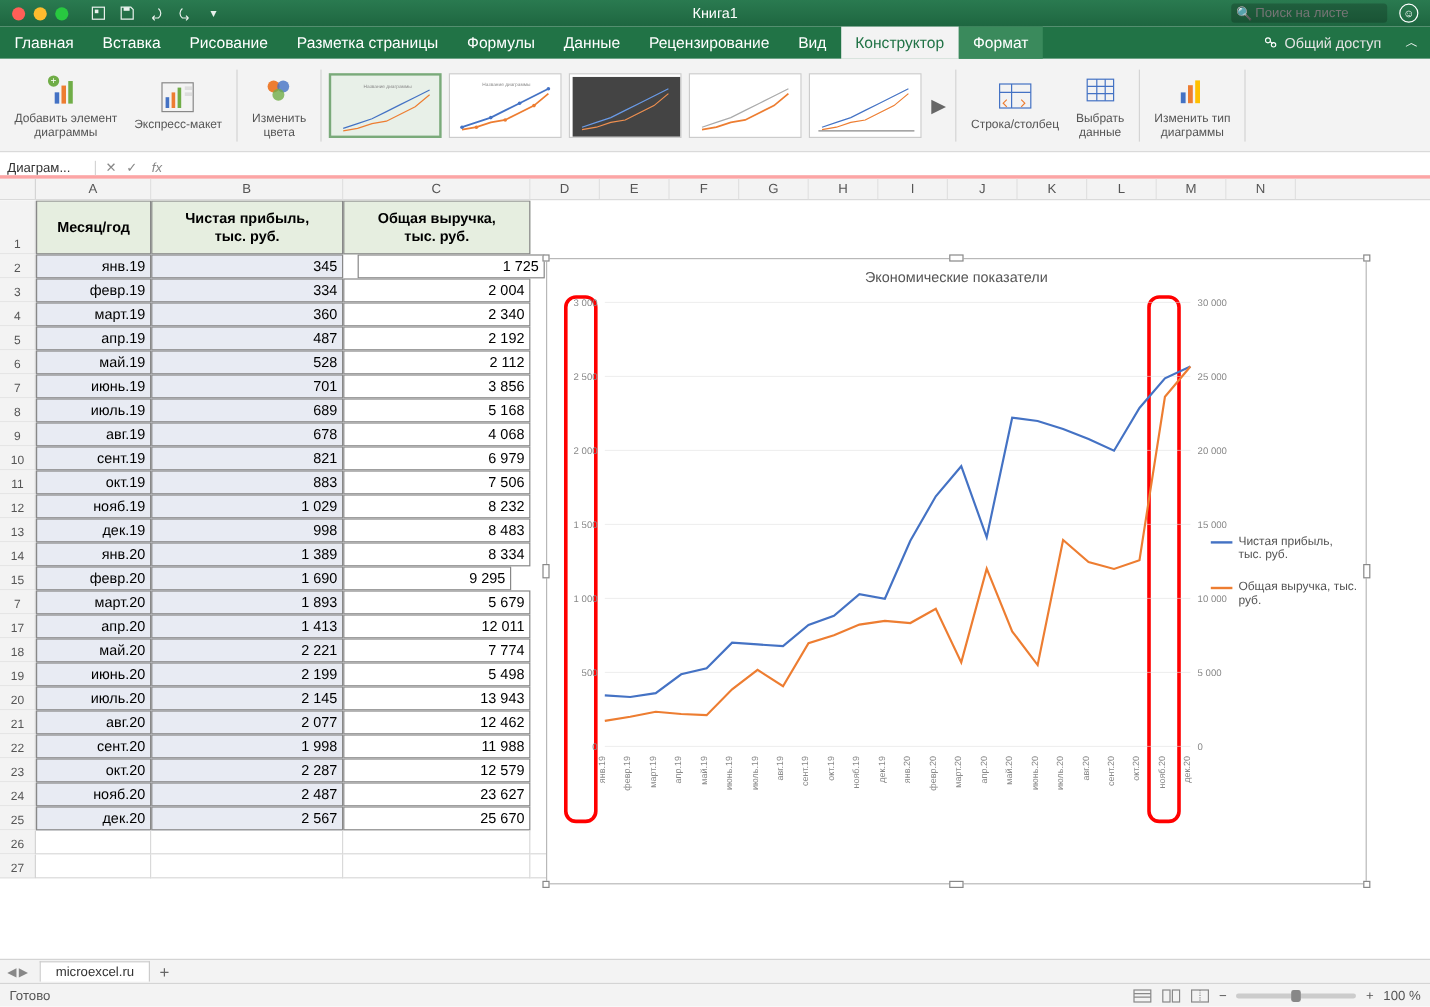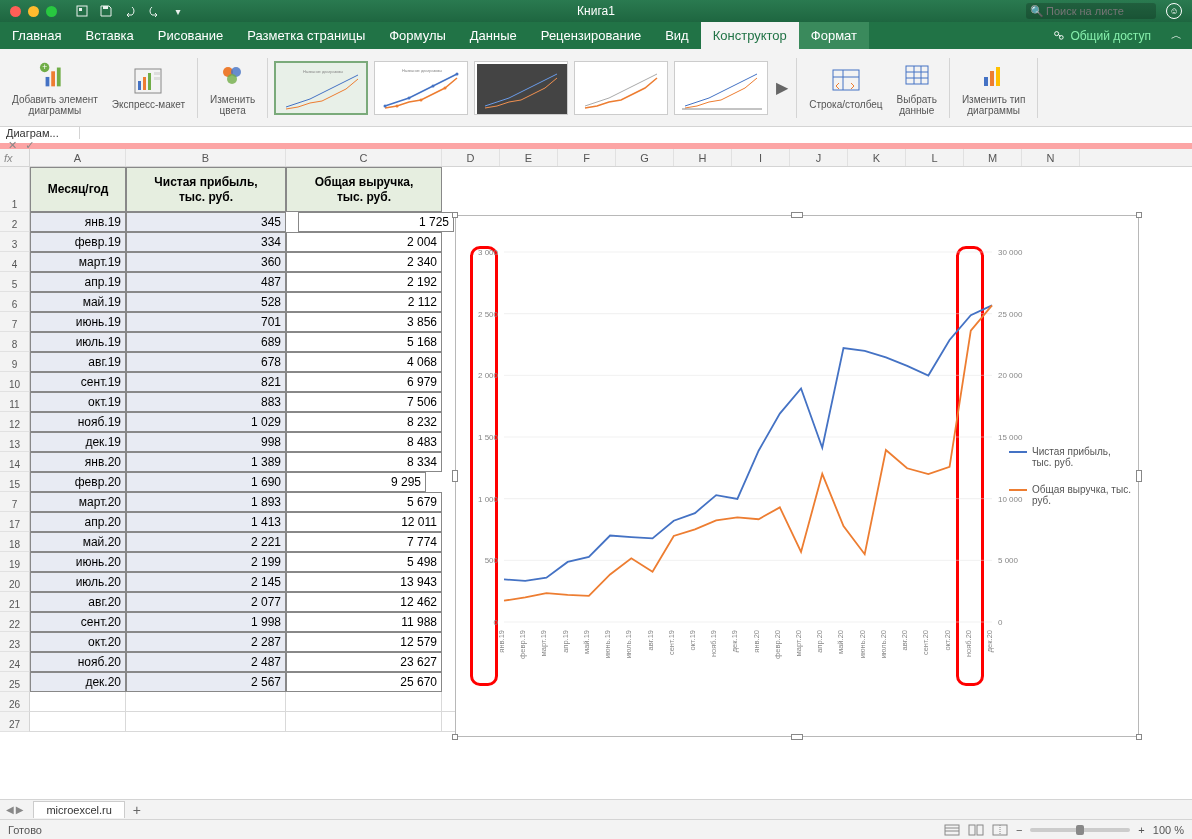--- a/index.html
+++ b/index.html
@@ -16,37 +16,37 @@
 .search-top { position: absolute; right: 36px; display: flex; align-items: center; }
 .search-top input { background: rgba(0,0,0,.2); border: none; border-radius: 3px; padding: 2px 6px 2px 20px; color: #ccc; font-size: 11px; width: 130px; }
 .search-top .sicon { position: absolute; left: 4px; color: #ddd; font-size: 11px; }
 .user-icon { position: absolute; right: 10px; color: #fff; width: 16px; height: 16px; border: 1.5px solid #fff; border-radius: 50%; display: flex; align-items: center; justify-content: center; font-size: 9px; }
 
 
 .tabbar { height: 27px; background: #217346; display: flex; align-items: stretch; }
 .tab { padding: 0 12px; display: flex; align-items: center; color: #fff; font-size: 13px; cursor: pointer; }
 .tab.active { background: #f3f3f3; color: #217346; font-weight: 500; }
 .tab.format { background: #3a8a5c; }
-.share { margin-left: auto; display: flex; align-items: center; color: #86efac; font-size: 12px; padding: 0 10px; gap: 5px; }
+.share { margin-left: auto; display: flex; align-items: center; color: #e5e5e5; font-size: 12px; padding: 0 10px; gap: 5px; }
 .share-icon { width: 13px; height: 13px; }
 .chev { color: #fff; padding: 0 10px; display: flex; align-items: center; font-size: 11px; }
 
 
 .ribbon { height: 78px; background: #f3f3f3; border-bottom: 1px solid #d4d4d4; display: flex; align-items: center; padding: 4px 6px; gap: 2px; }
 .rgroup { display: flex; flex-direction: column; align-items: center; padding: 0 6px; gap: 2px; }
 .rgroup-label { font-size: 10px; color: #555; text-align: center; line-height: 1.1; }
 .rgroup-icon { width: 32px; height: 32px; display: flex; align-items: center; justify-content: center; }
 .rsep { width: 1px; height: 60px; background: #d4d4d4; margin: 0 4px; }
 .chart-styles { display: flex; gap: 6px; align-items: center; }
 .chart-style { width: 94px; height: 54px; background: #fff; border: 1px solid #ccc; padding: 2px; cursor: pointer; position: relative; }
 .chart-style.active { border: 2px solid #7aaa7a; background: #e8f0e8; }
 .chart-style-arrow { width: 16px; height: 16px; display: flex; align-items: center; justify-content: center; color: #666; cursor: pointer; }
 
 
-.formula-bar { height: 22px; background: #fff; border-bottom: 6px solid #fca5a5; display: flex; align-items: flex-start; flex-direction: column; }
+.formula-bar { height: 22px; background: #fff; border-bottom: 3px solid #fca5a5; display: flex; align-items: flex-end; }
 .name-box { width: 80px; padding: 0 6px; font-size: 11px; border-right: 1px solid #d4d4d4; color: #333; }
 .fx-icons { display: flex; gap: 8px; padding: 0 8px; color: #888; font-size: 11px; }
 .fx-label { font-style: italic; color: #888; font-size: 11px; padding: 0 4px; }
 
 
 .col-headers { height: 18px; background: #f3f3f3; display: flex; border-bottom: 1px solid #d4d4d4; }
 .rowhead-corner { width: 30px; border-right: 1px solid #d4d4d4; }
 .col-h { text-align: center; font-size: 11px; color: #555; border-right: 1px solid #e1e1e1; display: flex; align-items: center; justify-content: center; }
 
 
@@ -505,20 +505,21 @@
 
   <div class="chart-container">
     <div class="chart-handles ch-tl"></div>
     <div class="chart-handles ch-tr"></div>
     <div class="chart-handles ch-bl"></div>
     <div class="chart-handles ch-br"></div>
     <div class="chart-handles ch-tm"></div>
     <div class="chart-handles ch-bm"></div>
     <div class="chart-handles ch-ml"></div>
     <div class="chart-handles ch-mr"></div>
+    <div class="chart-title">Экономические показатели</div>
     <div class="red-box red-left"></div>
     <div class="red-box red-right"></div>
     <svg class="chart-plot" id="chart-svg" viewBox="0 0 488 420" overflow="visible">
         <line x1="0" y1="370" x2="488" y2="370" stroke="#e0e0e0" stroke-width="0.5"></line>
         <text x="-6" y="373" font-size="8" fill="#888" text-anchor="end">0</text>
         <line x1="0" y1="308.3333333333333" x2="488" y2="308.3333333333333" stroke="#e0e0e0" stroke-width="0.5"></line>
         <text x="-6" y="311.3333333333333" font-size="8" fill="#888" text-anchor="end">500</text>
         <line x1="0" y1="246.66666666666669" x2="488" y2="246.66666666666669" stroke="#e0e0e0" stroke-width="0.5"></line>
         <text x="-6" y="249.66666666666669" font-size="8" fill="#888" text-anchor="end">1 000</text>
         <line x1="0" y1="185" x2="488" y2="185" stroke="#e0e0e0" stroke-width="0.5"></line>

